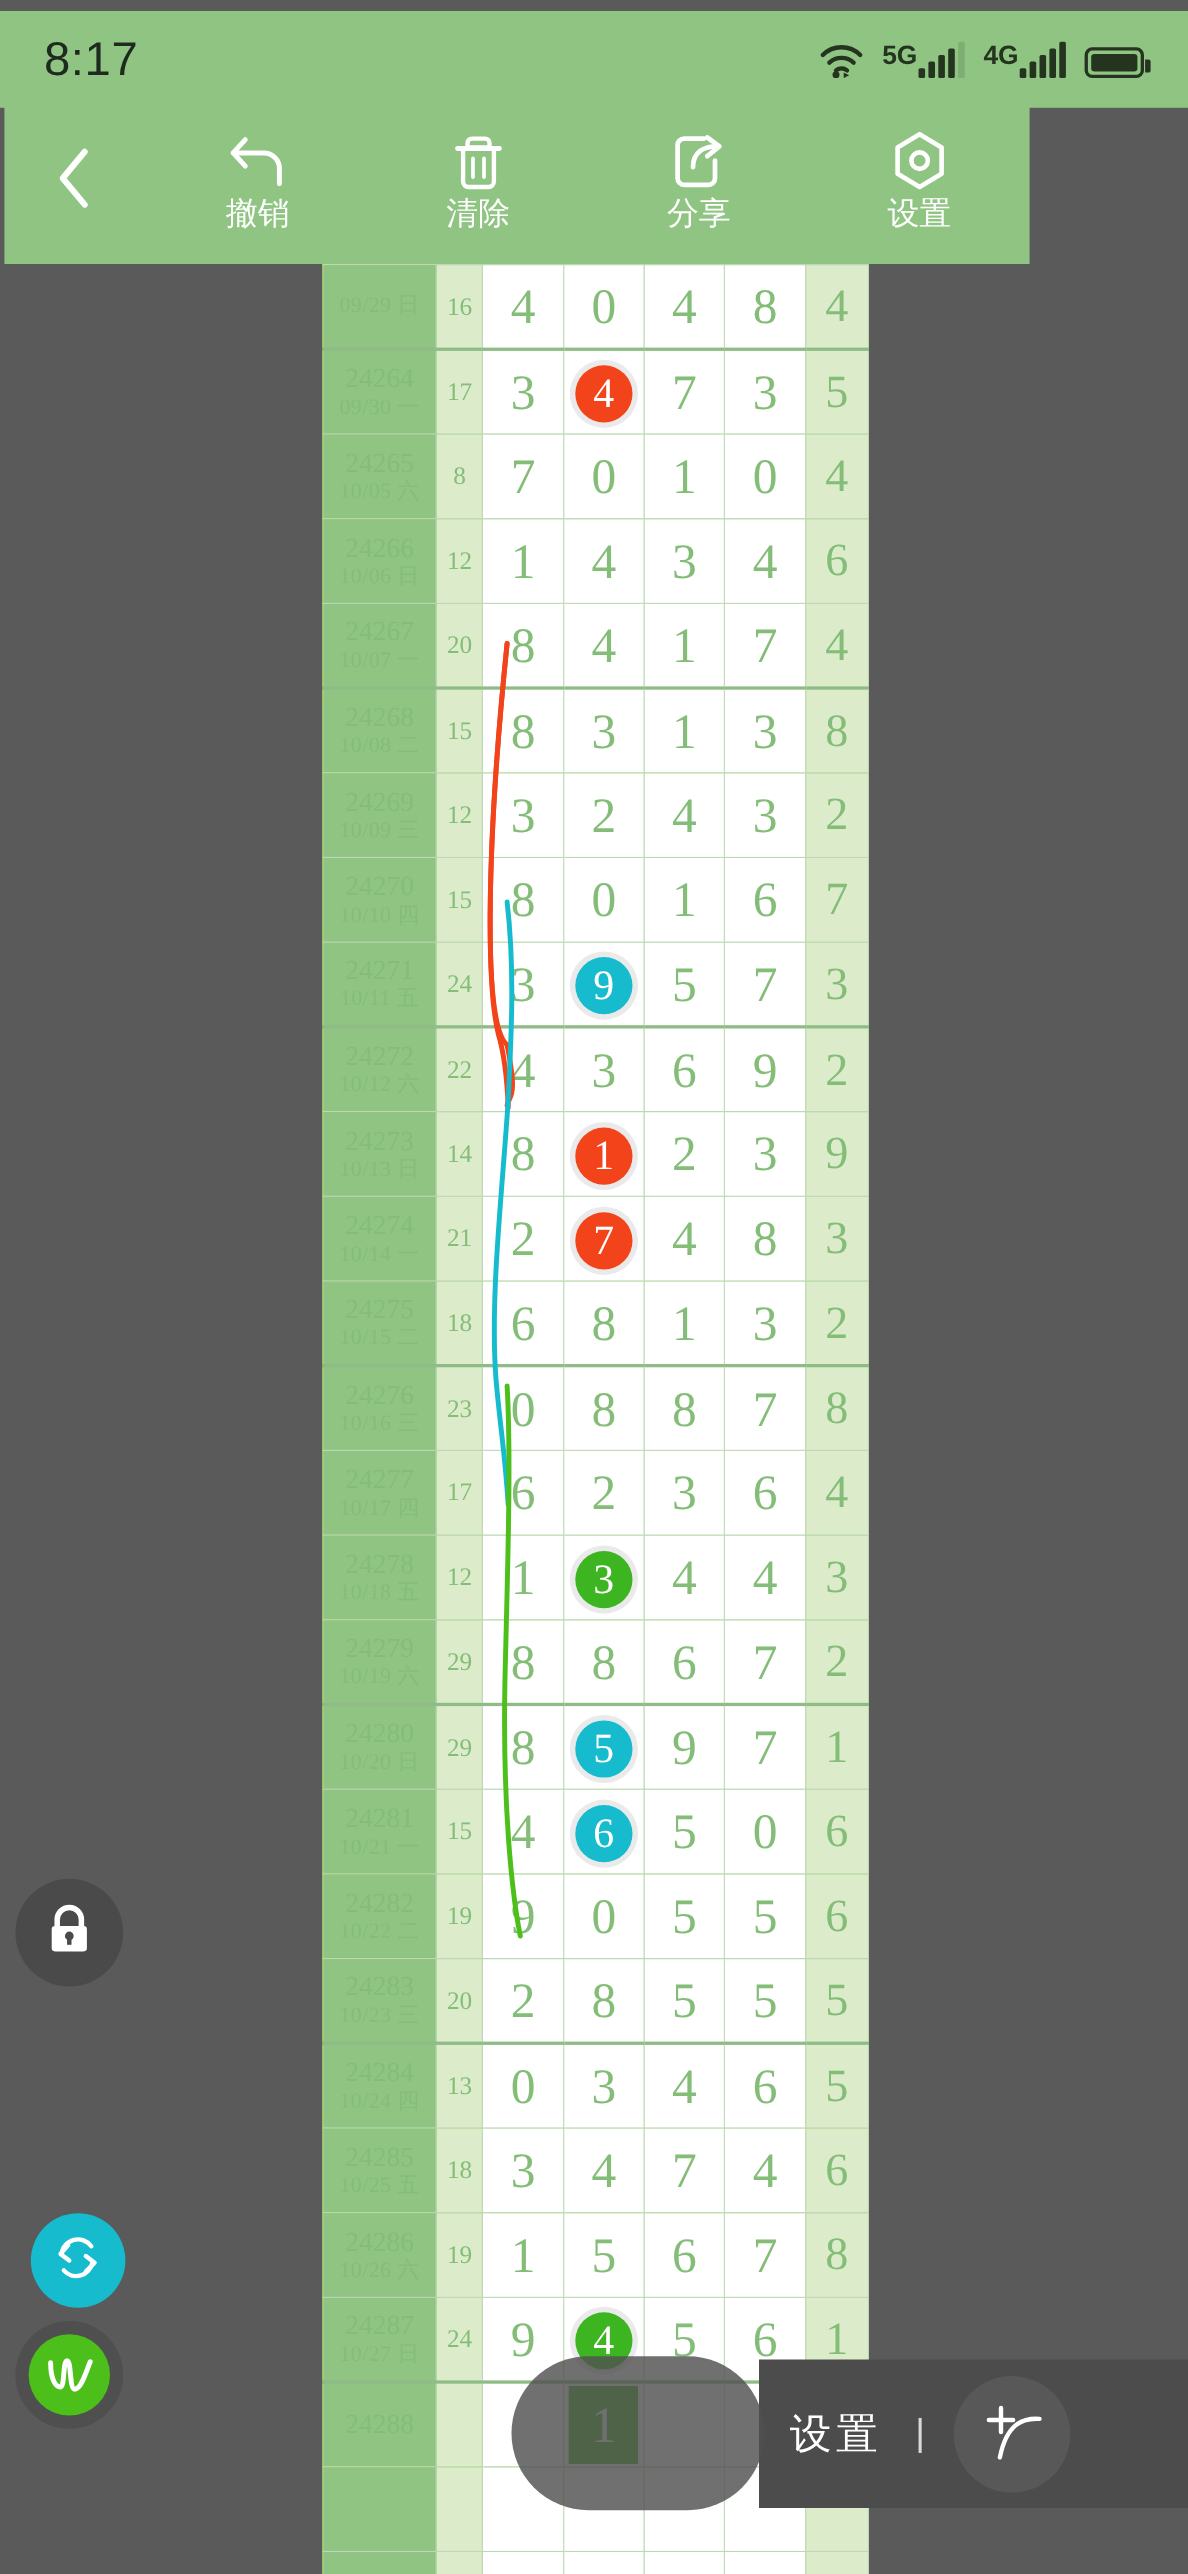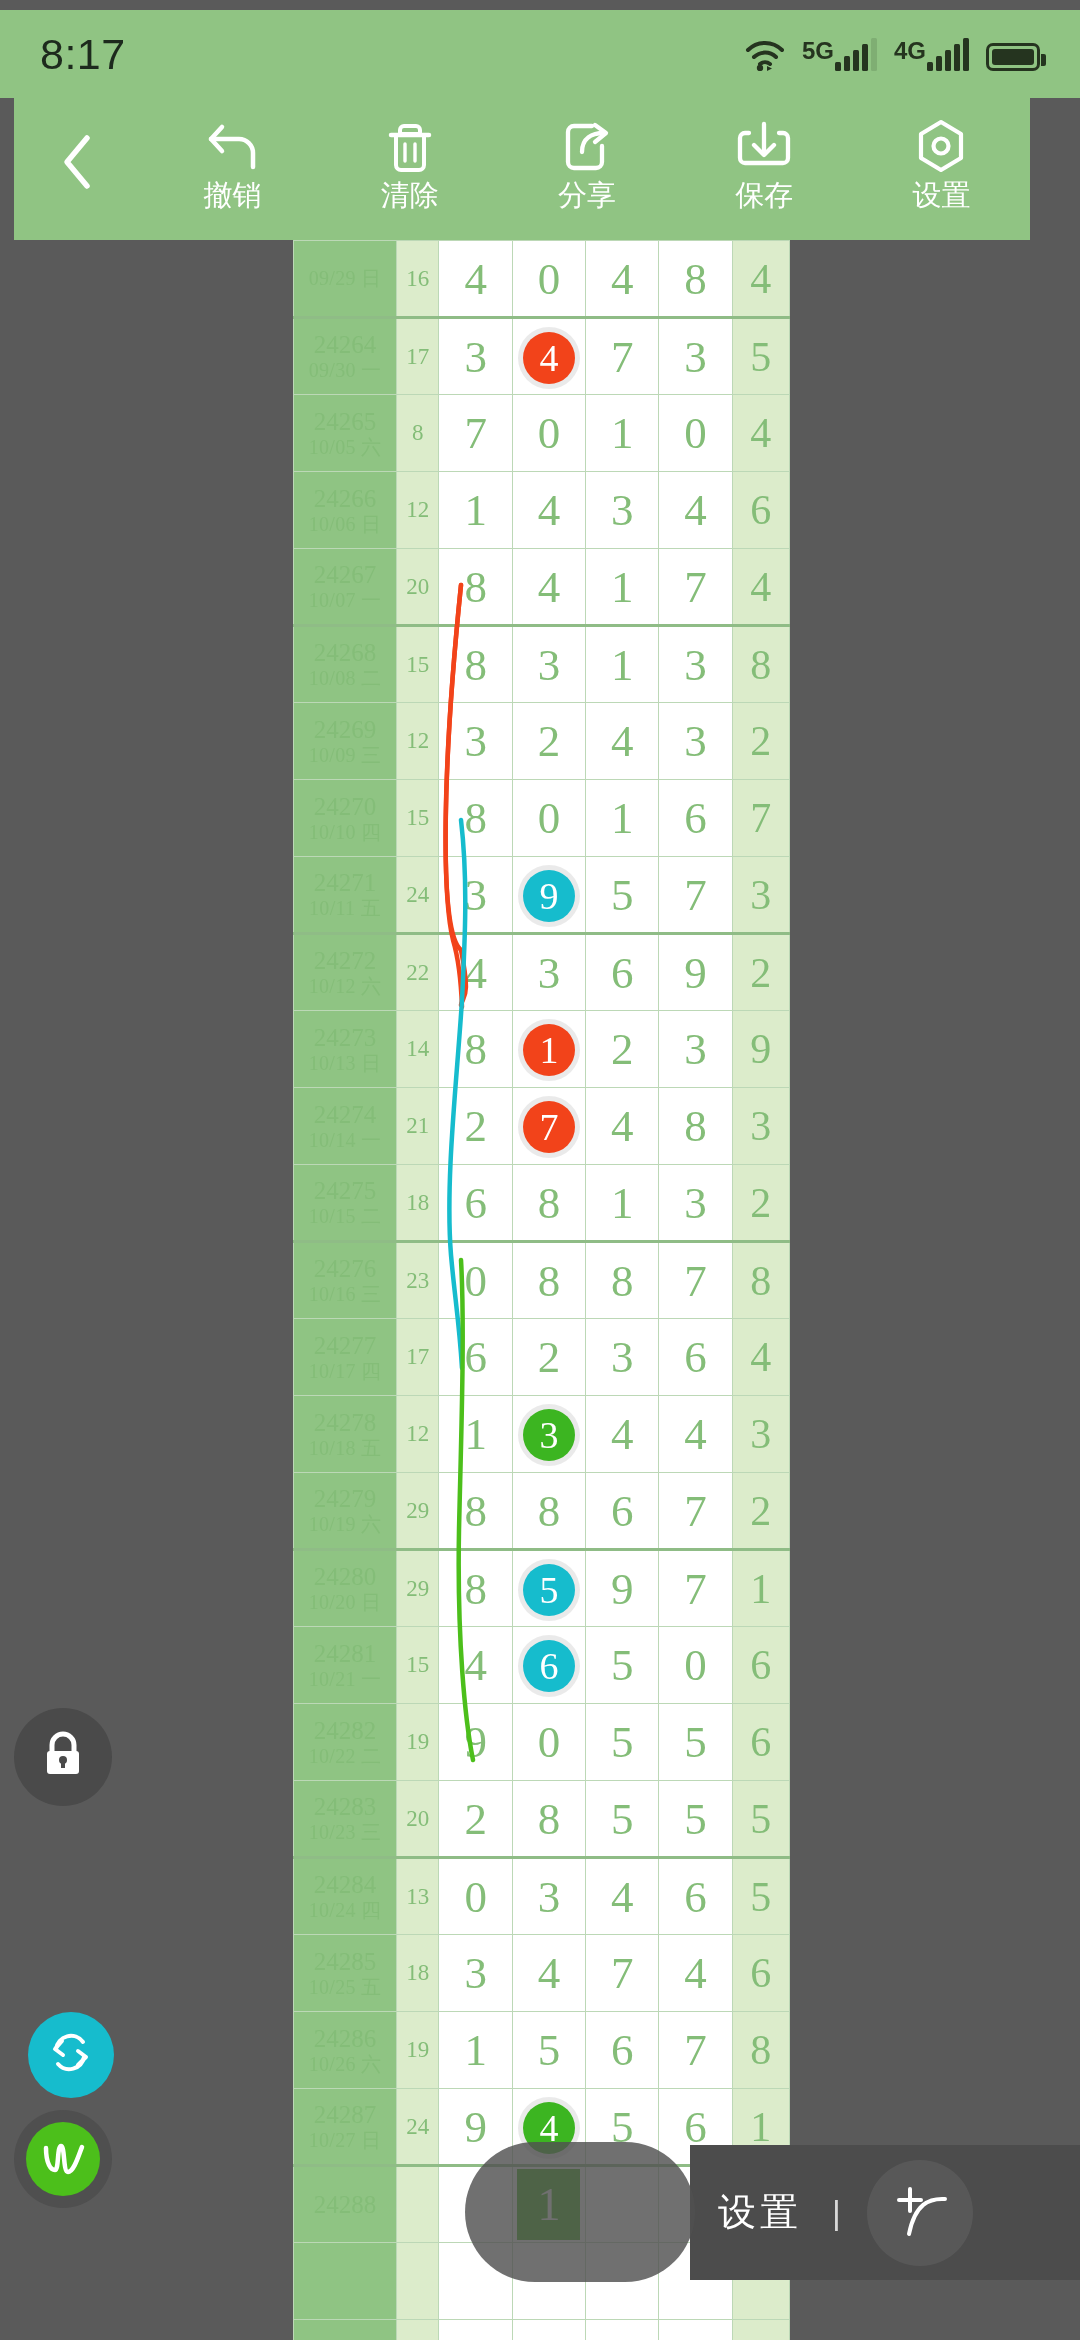--- a/index.html
+++ b/index.html
@@ -26,21 +26,21 @@
   .bars i:nth-child(1){height:9px;} .bars i:nth-child(2){height:15px;}
   .bars i:nth-child(3){height:21px;} .bars i:nth-child(4){height:27px;}
   .bars i:nth-child(5){height:33px;}
   .bars.dim i:nth-child(5){ background:#7fae73; }
   .batt{ width:54px;height:28px;border:3px solid #25341f;border-radius:7px;position:relative;}
   .batt::after{content:"";position:absolute;right:-9px;top:8px;width:5px;height:12px;background:#25341f;border-radius:0 2px 2px 0;}
   .batt i{position:absolute;left:3px;top:3px;bottom:3px;right:3px;background:#25341f;border-radius:3px;}
 
   
   .toolbar{
-    position:absolute; left:14px; top:88px; width:1016px; height:152px;
+    position:absolute; left:4px; top:88px; width:932px; height:152px;
     background:#90c483; display:flex; align-items:center; z-index:40;
   }
   .tb-back{ width:130px; display:flex; align-items:center; justify-content:center; height:100%;}
   .tb-item{ flex:1; height:100%; display:flex; flex-direction:column;
             align-items:center; justify-content:center; gap:6px; }
   .tb-item .lbl{ color:#ffffff; font-size:29px; line-height:1; }
   .tb-ico{ height:56px; display:flex; align-items:center; justify-content:center;}
 
   
   .page-bg{ position:absolute; left:0; top:240px; width:1080px; height:2100px; background:#5a5a5a; }
@@ -187,30 +187,20 @@
       <span class="tb-ico">
         <svg width="52" height="54" viewBox="0 0 52 54">
           <path d="M31 6 H13 a6 6 0 0 0 -6 6 v30 a6 6 0 0 0 6 6 h22 a6 6 0 0 0 6 -6 V26" fill="none" stroke="#fff" stroke-width="4.3" stroke-linecap="round" stroke-linejoin="round"></path>
           <path d="M21 32 C21 18 31 13 43 13" fill="none" stroke="#fff" stroke-width="4.3" stroke-linecap="round"></path>
           <path d="M34 5 L45 13 L34 22" fill="none" stroke="#fff" stroke-width="4.3" stroke-linecap="round" stroke-linejoin="round"></path>
         </svg>
       </span>
       <span class="lbl">分享</span>
     </div>
 
-    <div class="tb-item">
-      <span class="tb-ico">
-        <svg width="54" height="52" viewBox="0 0 54 52">
-          <path d="M12 12 H8 a5 5 0 0 0 -5 5 v20 a5 5 0 0 0 5 5 h38 a5 5 0 0 0 5 -5 V17 a5 5 0 0 0 -5 -5 h-4" fill="none" stroke="#fff" stroke-width="4.3" stroke-linecap="round" stroke-linejoin="round"></path>
-          <line x1="27" y1="3" x2="27" y2="33" stroke="#fff" stroke-width="4.3" stroke-linecap="round"></line>
-          <path d="M17 24 L27 34 L37 24" fill="none" stroke="#fff" stroke-width="4.3" stroke-linecap="round" stroke-linejoin="round"></path>
-        </svg>
-      </span>
-      <span class="lbl">保存</span>
-    </div>
 
     <div class="tb-item">
       <span class="tb-ico">
         <svg width="54" height="56" viewBox="0 0 54 56">
           <path d="M27 3 L47 15 V39 L27 51 L7 39 V15 Z" fill="none" stroke="#fff" stroke-width="4.2" stroke-linejoin="round"></path>
           <circle cx="27" cy="27" r="7.5" fill="none" stroke="#fff" stroke-width="4.2"></circle>
         </svg>
       </span>
       <span class="lbl">设置</span>
     </div>

